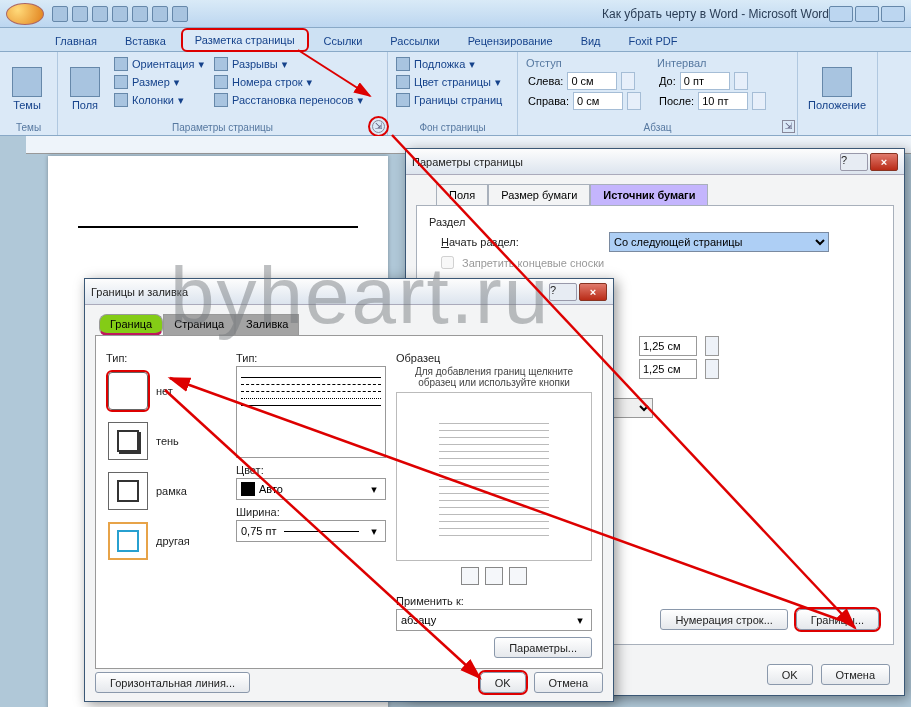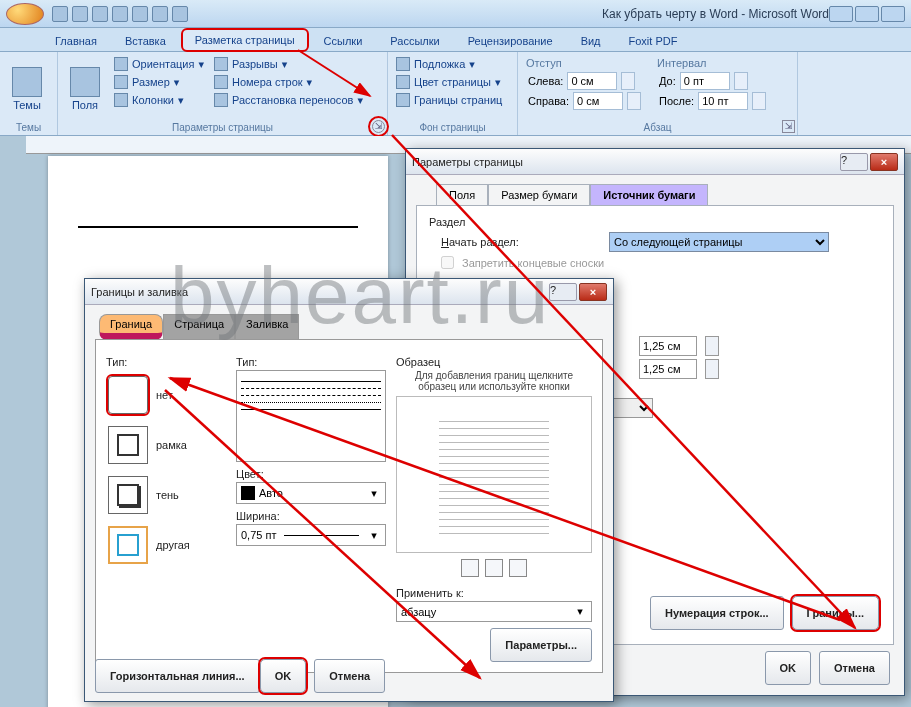--- a/index.html
+++ b/index.html
@@ -59,28 +59,28 @@
   .row { display:flex; align-items:center; gap:8px; margin:4px 0 4px 12px;}
   .row label { min-width:160px; color:#222;}
   .row label u { text-decoration:underline;}
   select.wide { width:220px; height:20px; border:1px solid #7a8aa0; background:#aecff5;}
   input[type=checkbox]{ width:13px; height:13px;}
   .measure-row { display:flex; align-items:center; gap:8px; margin:3px 0 3px 12px;}
   .measure-row label { min-width:190px;}
   .measure-row input { width:58px; height:20px; border:1px solid #999; padding:0 3px;}
   .measure-row .spinbtn { width:14px; height:20px; background:#eef2f8; border:1px solid #999;}
   .ps-buttons { position:absolute; right:14px; bottom:10px; display:flex; gap:8px;}
-  .btn { height:34px; padding:0 14px; background:linear-gradient(#fff,#e5e8ec); border:1px solid #8a98ab; border-radius:3px; color:#222; cursor:pointer;font-weight:bold;}
+  .btn { height:21px; padding:0 14px; background:linear-gradient(#fff,#e5e8ec); border:1px solid #8a98ab; border-radius:3px; color:#222; cursor:pointer;}
   .btn.highlight { outline:2px solid #d00; border-radius:5px;}
 
   
   .borders-dlg { top:278px; left:84px; width:530px; height:424px;}
   .bs-tabs { display:flex; padding:8px 8px 0 14px;}
   .bs-tab { padding:3px 10px; border:1px solid #999; background:#a3a3a3; position:relative; top:1px;}
-  .bs-tab.active { background:#fdba74; border-bottom:7px solid #be185d;border-radius:8px;}
+  .bs-tab.active { background:#84cc16; border-bottom:3px solid #be185d;border-radius:8px;}
   .bs-panel { border:1px solid #999; margin:0 10px; padding:10px; background:#fff; height:334px; position:relative; display:flex; gap:10px;}
   .bs-col { display:flex; flex-direction:column;}
   .bs-col.types { width:120px;}
   .bs-type { display:flex; align-items:center; gap:8px; margin:4px 0; padding:2px;}
   .bs-type .thumb { width:40px; height:38px; border:1px solid #666; display:flex; align-items:center; justify-content:center; background:#fff;}
   .bs-type.sel .thumb { outline:2px solid #d00; border-radius:4px;}
   .bs-type.picked .thumb { border:2px solid #e7a348;}
   .bs-type .thumb .inner { width:22px; height:22px; border:2px solid #333;}
   .bs-type span { color:#222;}
   .bs-col.style { width:150px;}
@@ -92,21 +92,21 @@
   .style-list div:nth-child(5){border-bottom:1px solid #000;}
   .lbl { margin:6px 0 2px; color:#222;}
   .combo { height:22px; border:1px solid #999; display:flex; align-items:center; padding:0 4px; gap:4px;}
   .combo .sw { width:14px; height:14px; background:#000;}
   .combo .dd { margin-left:auto; width:14px; text-align:center;}
   .bs-col.preview { flex:1;}
   .preview-box { border:1px solid #bbb; height:170px; margin-top:4px; position:relative; display:flex; align-items:center; justify-content:center;}
   .preview-inner { width:110px; height:120px; background:repeating-linear-gradient(#fff,#fff 6px,#bbb 6px,#bbb 7px);}
   .edge-btn { position:absolute; width:18px; height:18px; border:1px solid #888; background:#f5f7fa;} 
   .bs-footer { position:absolute; bottom:8px; left:10px; right:10px;}
-  .bs-footer .row-bottom { display:flex; align-items:center; justify-content:flex-start;}
+  .bs-footer .row-bottom { display:flex; align-items:center; justify-content:space-between;}
 
   
   svg.annot { position:absolute; top:0; left:0; width:911px; height:707px; pointer-events:none;}
 
   .watermark { position:absolute; top:250px; left:170px; font-size:80px; font-weight:300; color:rgba(110,115,120,.45); font-family:Arial,sans-serif; letter-spacing:2px; pointer-events:none;}
 </style>
 </head>
 <body>
 
 <div class="titlebar">
@@ -215,20 +215,28 @@
             <span>После:</span>
             <input value="10 пт" style="">
             <span class="spinbtn"></span>
           </div>
       </div>
     </div>
     <div class="rgroup-label">Абзац</div>
     <div class="launcher">⇲</div>
   </div>
 
+  <div class="rgroup" style="width:80px">
+    <div class="rgroup-content">
+      <div class="big-btn">
+        <div class="ico"></div>
+        <span>Положение</span>
+      </div>
+    </div>
+  </div>
 </div>
 
 <div class="doc-area">
   <div class="ruler-h"></div>
   <div class="page-bg">
     <div class="text-line"></div>
   </div>
 </div>
 
 <div class="dialog page-setup">
@@ -305,29 +313,29 @@
     <div class="bs-col types">
       <div class="lbl">Тип:</div>
       <div class="bs-type sel">
         <div class="thumb">
             <div style="width:22px;height:22px"></div>
           </div>
         <span>нет</span>
       </div>
       <div class="bs-type">
         <div class="thumb">
-            <div class="inner"></div>
-          </div>
-        <span>рамка</span>
+            <div class="inner" style="box-shadow:2px 2px 0 #333"></div>
+          </div>
+        <span>тень</span>
       </div>
       <div class="bs-type">
         <div class="thumb">
-            <div class="inner" style="box-shadow:2px 2px 0 #333"></div>
-          </div>
-        <span>тень</span>
+            <div class="inner"></div>
+          </div>
+        <span>рамка</span>
       </div>
       <div class="bs-type picked">
         <div class="thumb">
             <div class="inner" style="border-color:#27a0d0"></div>
           </div>
         <span>другая</span>
       </div>
     </div>
 
     <div class="bs-col style">

